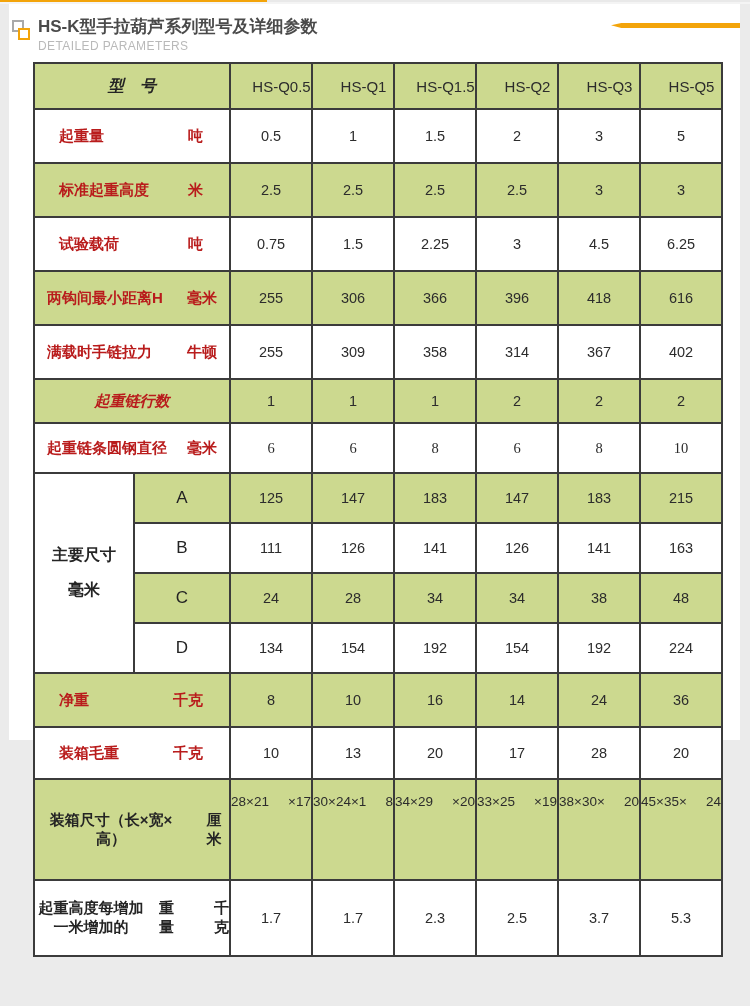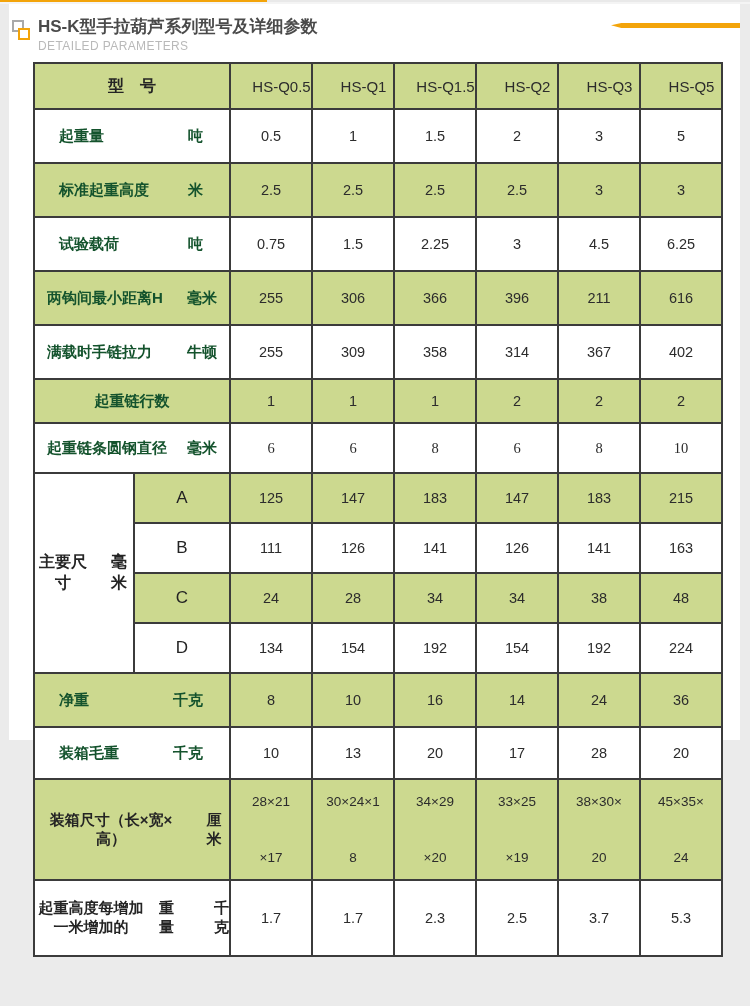--- a/index.html
+++ b/index.html
@@ -46,29 +46,29 @@
   }
   td{border:2px solid var(--border-dark);vertical-align:middle;text-align:center;color:#2d2d2d;}
   tr.g td{background:var(--row-green);}
   tr.w td{background:#ffffff;}
   td.white-cell{background:#ffffff !important;}
   tr.h-head{height:46px;} tr.h-std{height:54px;} tr.h-rows{height:44px;}
   tr.h-dia{height:50px;font-family:Liberation Serif, serif;}  tr.h-sub{height:50px;} tr.h-net{height:54px;}
   tr.h-gross{height:52px;} tr.h-pack{height:101px;} tr.h-last{height:76px;}
   .model{font-size:15px;color:#2c2c2c;padding-left:21px;}
   .val{font-size:14.5px;color:#2c2c2c;}
-  .lblrow{display:flex;justify-content:space-between;align-items:center;padding:0 26px 0 24px;font-size:15px;font-weight:bold;color:#14532d;}
-  .lblrow.center{justify-content:center;padding:0;}
+  .lblrow{display:flex;justify-content:space-between;align-items:center;padding:0 26px 0 24px;font-size:15px;font-weight:bold;color:#b91c1c;}
+  .lblrow.center{justify-content:center;padding:0;font-style:italic;}
   .lblrow.tight{padding:0 12px 0 12px;}
   .head-label{font-size:16px;font-weight:bold;color:#242424;}
   .sub-key{font-size:17px;color:#242424;}
-  .dim-label-box{display:flex;flex-direction:row;align-items:center;gap:14px;font-size:16px;font-weight:bold;color:#242424;}
+  .dim-label-box{display:flex;flex-direction:column;align-items:center;gap:14px;font-size:16px;font-weight:bold;color:#242424;}
   .two-line{display:flex;flex-direction:row;align-items:center;gap:12px;font-size:15px;font-weight:bold;color:#242424;}
   .two-line .l2{display:flex;gap:40px;justify-content:center;}
-  .pv{display:flex;flex-direction:column;justify-content:space-between;height:72px;font-size:13.5px;color:#2c2c2c;}
+  .pv{display:flex;flex-direction:row;justify-content:space-between;height:72px;font-size:13.5px;color:#2c2c2c;}
   .pv div{line-height:16px;}
 </style>
 </head>
 <body>
 
 <div class="topstrip">
   <div class="topstrip-orange"></div>
 </div>
 
 <div class="card">
@@ -160,21 +160,21 @@
       <td colspan="2">
         <div class="lblrow tight">
               <span>两钩间最小距离H</span>
               <span>毫米</span>
             </div>
       </td>
       <td class="val">255</td>
       <td class="val">306</td>
       <td class="val">366</td>
       <td class="val">396</td>
-      <td class="val">211</td>
+      <td class="val">418</td>
       <td class="val">616</td>
     </tr>
 
     <tr class="w h-std">
       <td colspan="2">
         <div class="lblrow tight">
               <span>满载时手链拉力</span>
               <span>牛顿</span>
             </div>
       </td>

